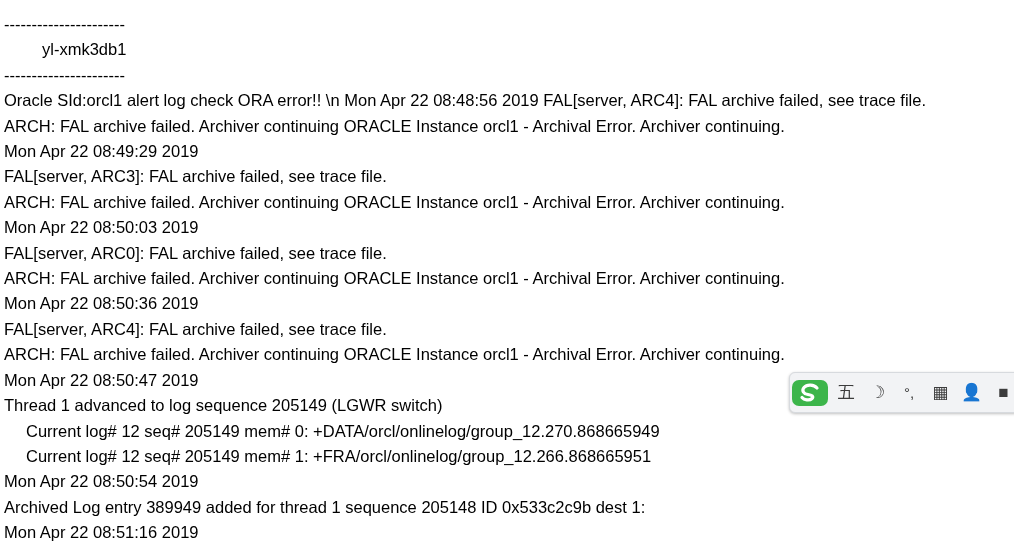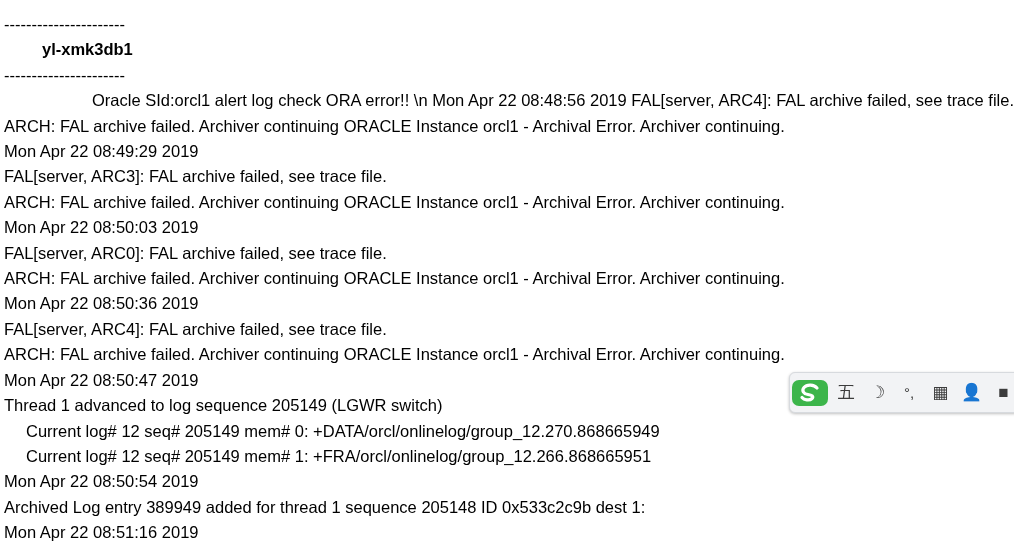--- a/index.html
+++ b/index.html
@@ -22,24 +22,23 @@
     font-size: 16.5px;
     line-height: 25.4px;
     white-space: pre;
   }
   .line {
     white-space: pre;
     overflow: hidden;
   }
   .line.wrap {
     white-space: pre-wrap;
-    text-align: right;
   }
   .indent1 { padding-left: 22px; }
-  .center-head { padding-left: 38px; font-weight: bold; }
+  .center-head { padding-left: 38px; }
 
   
   #ime-bar {
     position: absolute;
     left: 789px;
     top: 372px;
     width: 229px;
     height: 39px;
     background: #f2f3f5;
     border: 1px solid #d7dade;

